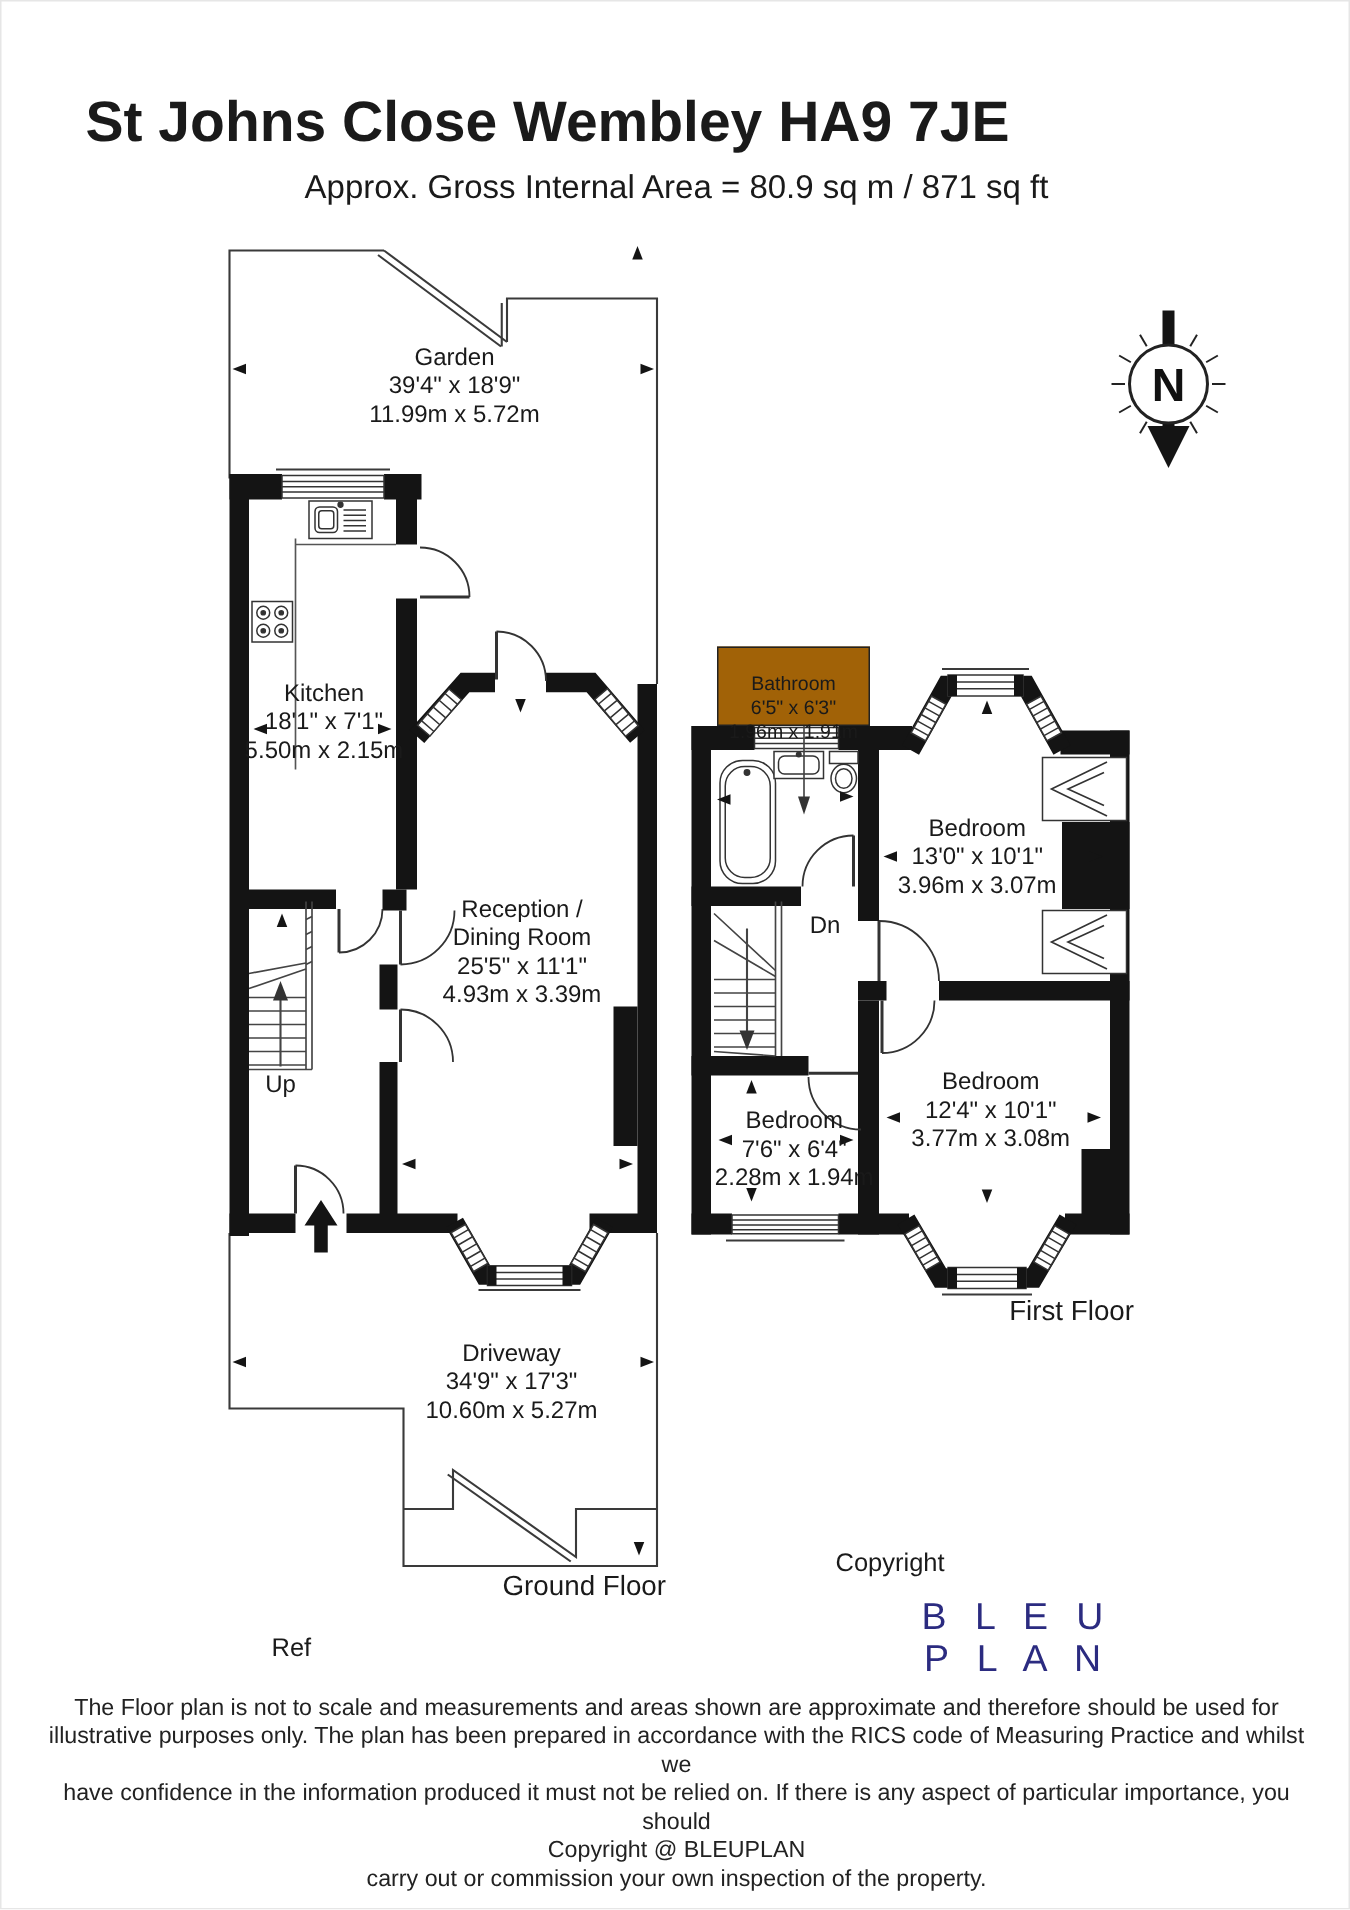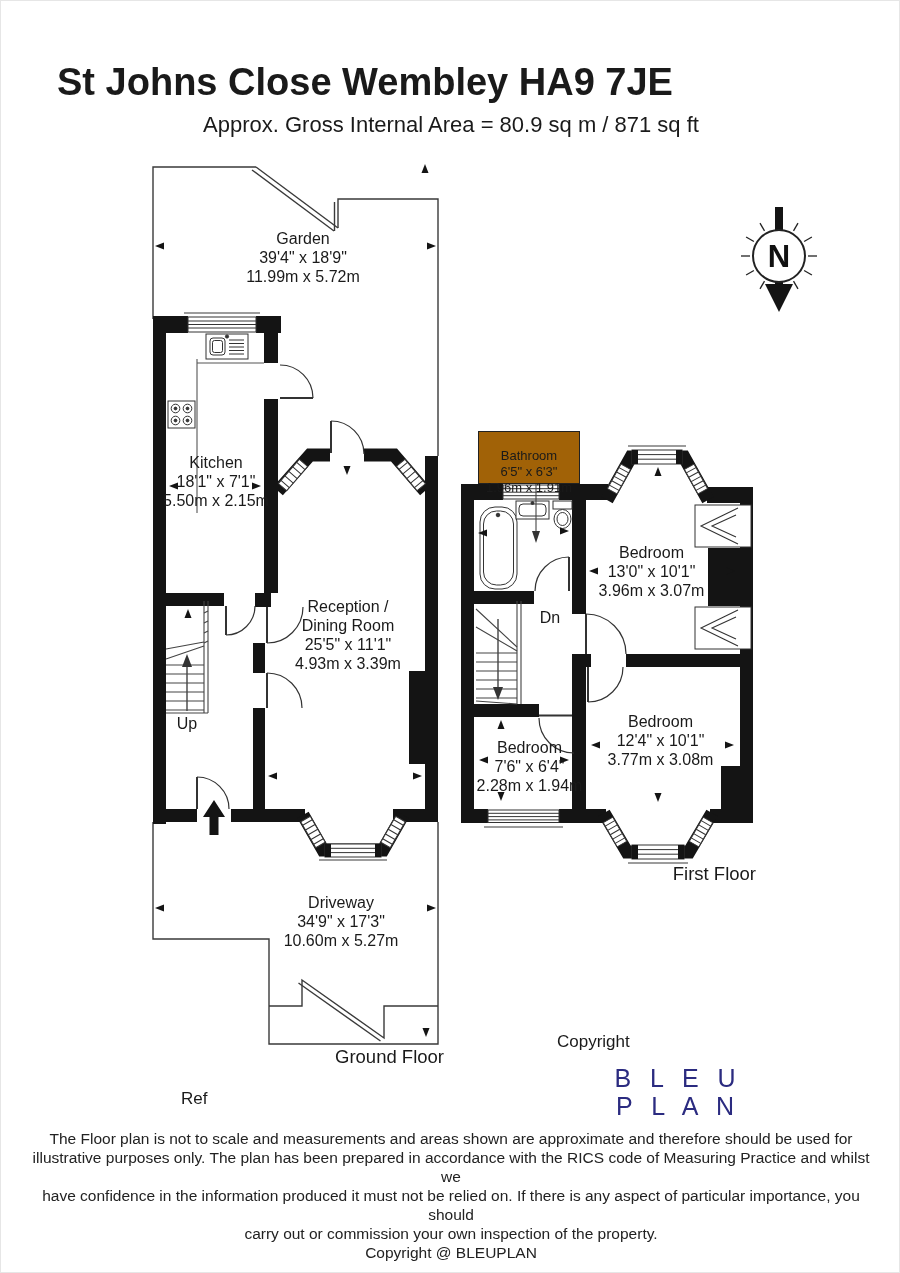--- a/index.html
+++ b/index.html
@@ -366,17 +366,17 @@
   <div class="cpy">Copyright</div>
   <div class="logo">
     <div>B L E U</div>
     <div>P L A N</div>
   </div>
 
   <div class="disc">
     <div>The Floor plan is not to scale and measurements and areas shown are approximate and therefore should be used for</div>
     <div>illustrative purposes only. The plan has been prepared in accordance with the RICS code of Measuring Practice and whilst we</div>
     <div>have confidence in the information produced it must not be relied on. If there is any aspect of particular importance, you should</div>
+    <div>Copyright @ BLEUPLAN</div>
     <div>carry out or commission your own inspection of the property.</div>
-    <div>Copyright @ BLEUPLAN</div>
   </div>
 
 </div>
 
 </body></html>

